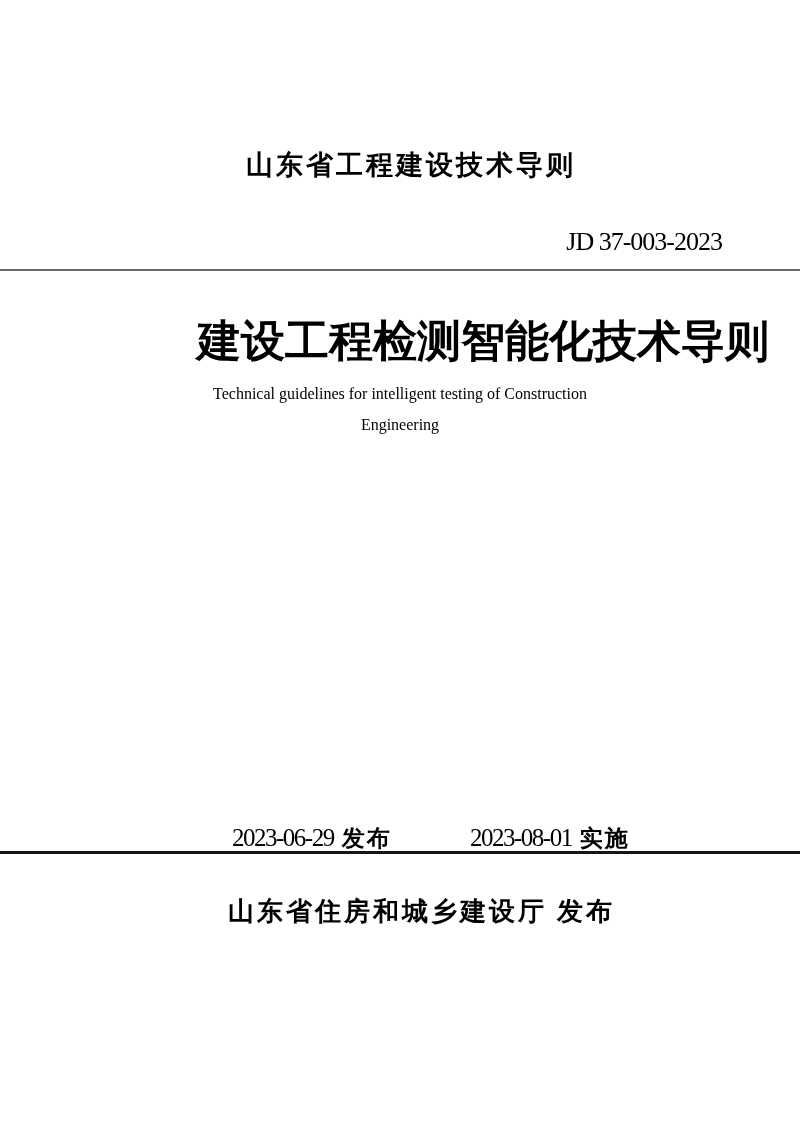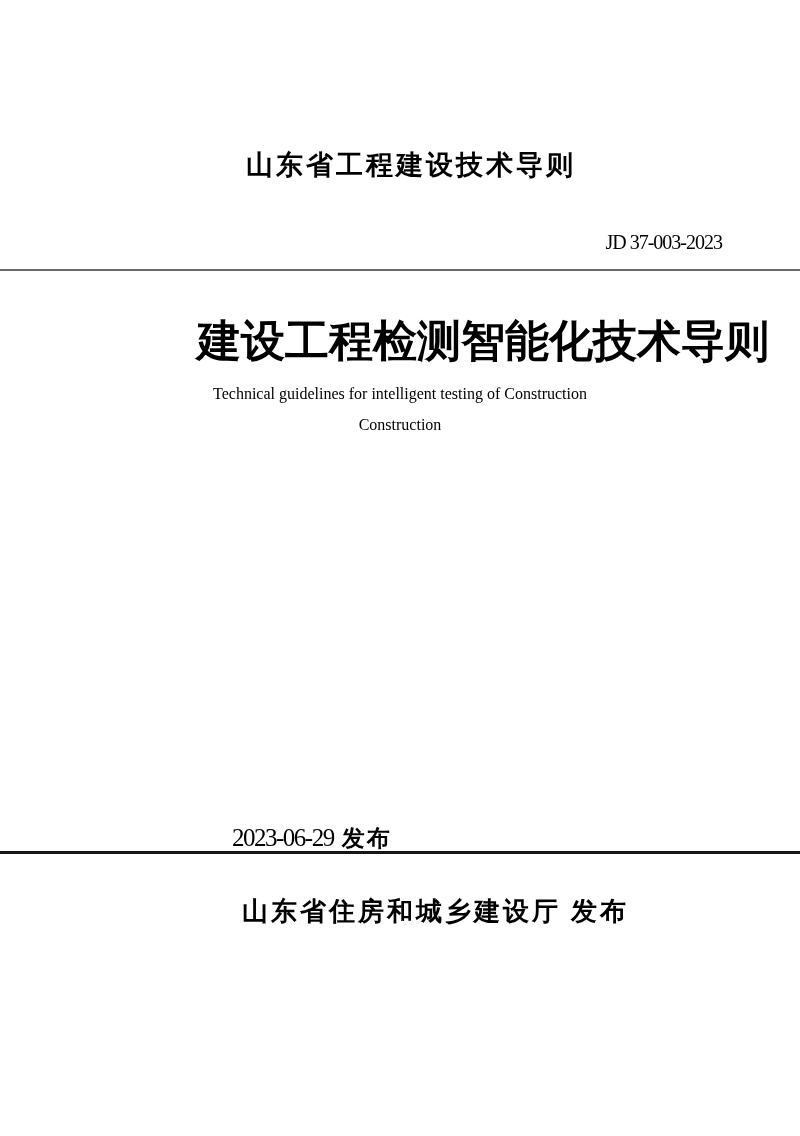--- a/index.html
+++ b/index.html
@@ -38,21 +38,21 @@
     font-size: 74px;
     line-height: 1;
     letter-spacing: 1px;
     white-space: nowrap;
   }
   .std-number {
     position: absolute;
     right: 78px;
     top: 227px;
     font-family: "Liberation Serif", serif;
-    font-size: 20px;
+    font-size: 26px;
     letter-spacing: -1px;
     line-height: 30px;
     white-space: nowrap;
   }
   .rule-thin {
     position: absolute;
     left: 0;
     top: 269px;
     width: 800px;
     height: 2px;
@@ -108,21 +108,21 @@
     left: 0;
     top: 851px;
     width: 800px;
     height: 3px;
     background: #161616;
   }
 
   
   .publisher {
     position: absolute;
-    left: 242px;
+    left: 228px;
     top: 896px;
     font-family: "Liberation Sans", sans-serif;
     font-weight: bold;
     font-size: 26px;
     letter-spacing: 3px;
     line-height: 30px;
     white-space: nowrap;
   }
   .publisher .action { margin-left: 10px; }
 </style>
@@ -135,27 +135,30 @@
 
 
   <div class="std-number">JD 37-003-2023</div>
 
   <div class="rule-thin"></div>
 
   <h1 class="title-zh">建设工程检测智能化技术导则</h1>
 
   <div class="title-en">
     <div>Technical guidelines for intelligent testing of Construction</div>
-    <div>Construction</div>
+    <div>Engineering</div>
   </div>
 
   <div class="date-item issue">
     <span class="date-num">2023-06-29</span><span class="date-label">发布</span>
   </div>
 
+  <div class="date-item effective">
+    <span class="date-num">2023-08-01</span><span class="date-label">实施</span>
+  </div>
 
   <div class="rule-thick"></div>
 
   <div class="publisher">
     <span class="name">山东省住房和城乡建设厅</span><span class="action">发布</span>
   </div>
 
 </div>
 
 </body></html>

